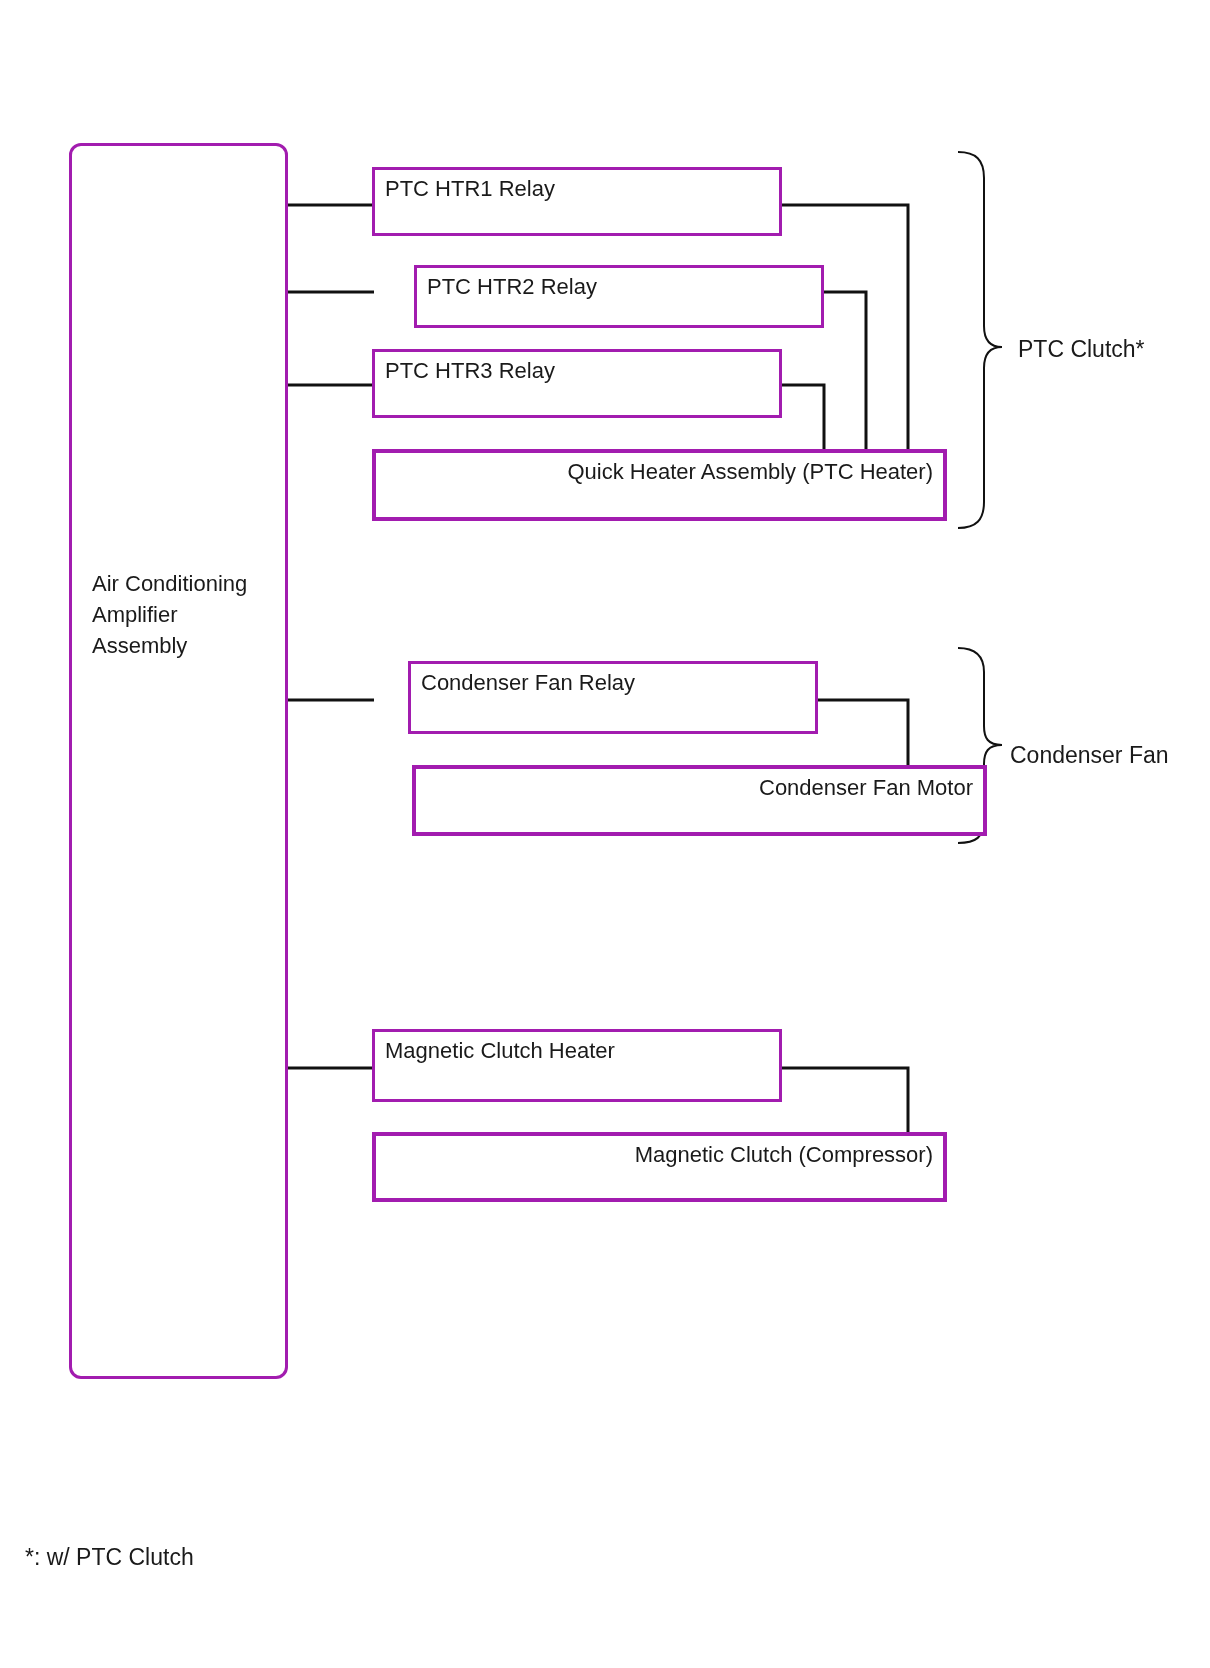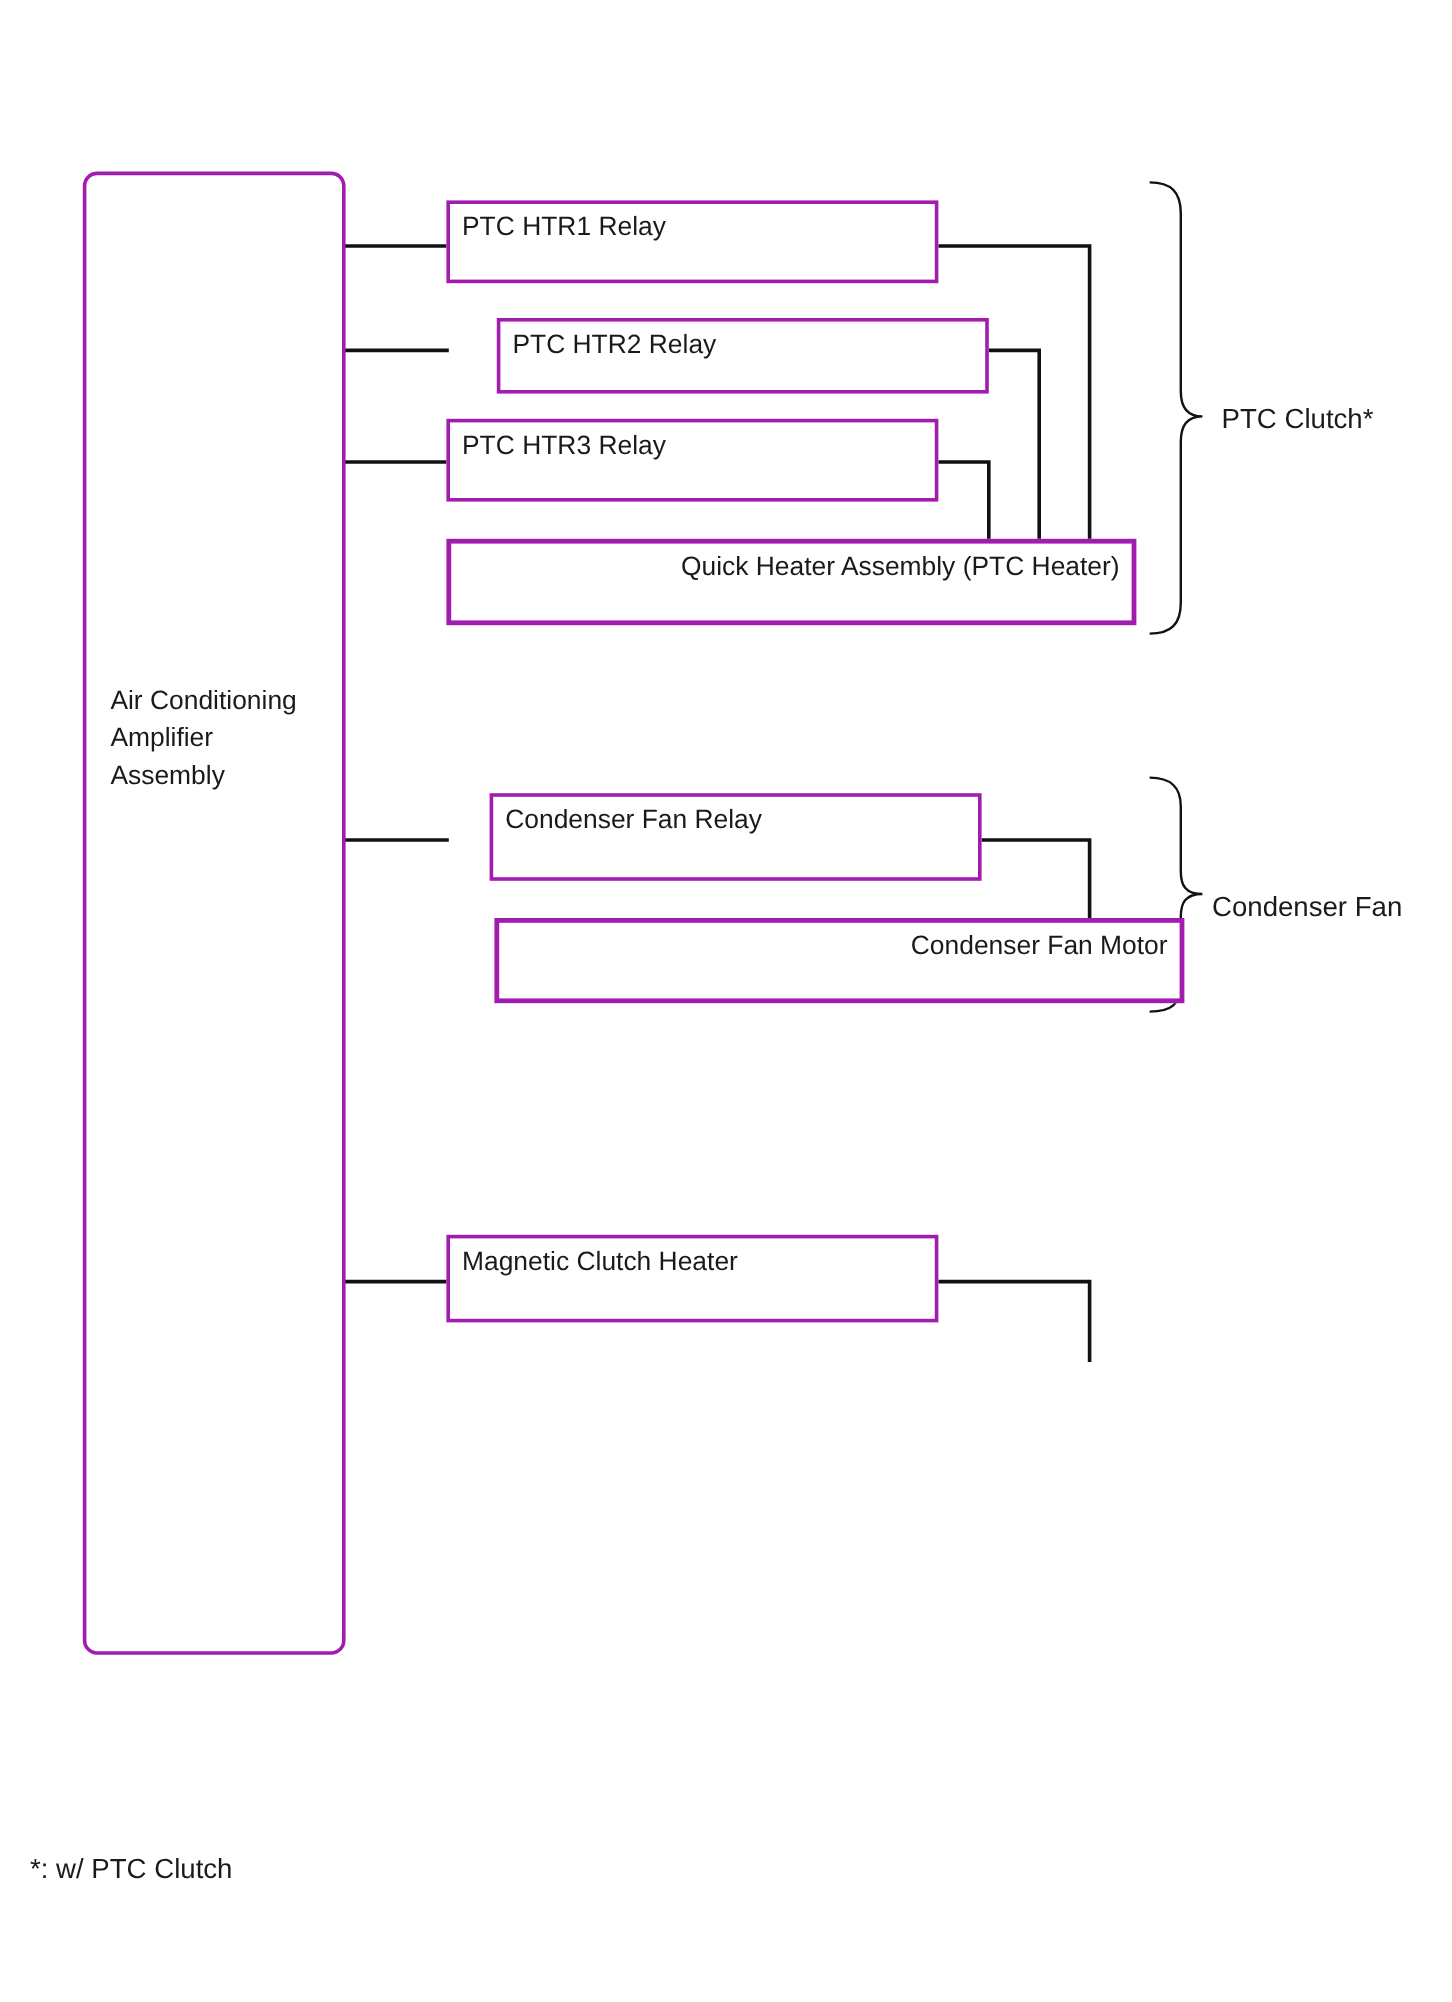--- a/index.html
+++ b/index.html
@@ -103,20 +103,21 @@
   <div class="node" id="htr3">PTC HTR3 Relay</div>
 
   <div class="node wide" id="quick">Quick Heater Assembly (PTC Heater)</div>
 
   <div class="node" id="fanrel">Condenser Fan Relay</div>
 
   <div class="node wide" id="fanmot">Condenser Fan Motor</div>
 
   <div class="node" id="clurel">Magnetic Clutch Heater</div>
 
+  <div class="node wide" id="clucmp">Magnetic Clutch (Compressor)</div>
 
   <div class="group-label" id="label-ptc">PTC Clutch*</div>
 
   <div class="group-label" id="label-condenser">Condenser Fan</div>
 
   <div id="footnote">*: w/ PTC Clutch</div>
 
 </div>
 
 </body></html>

